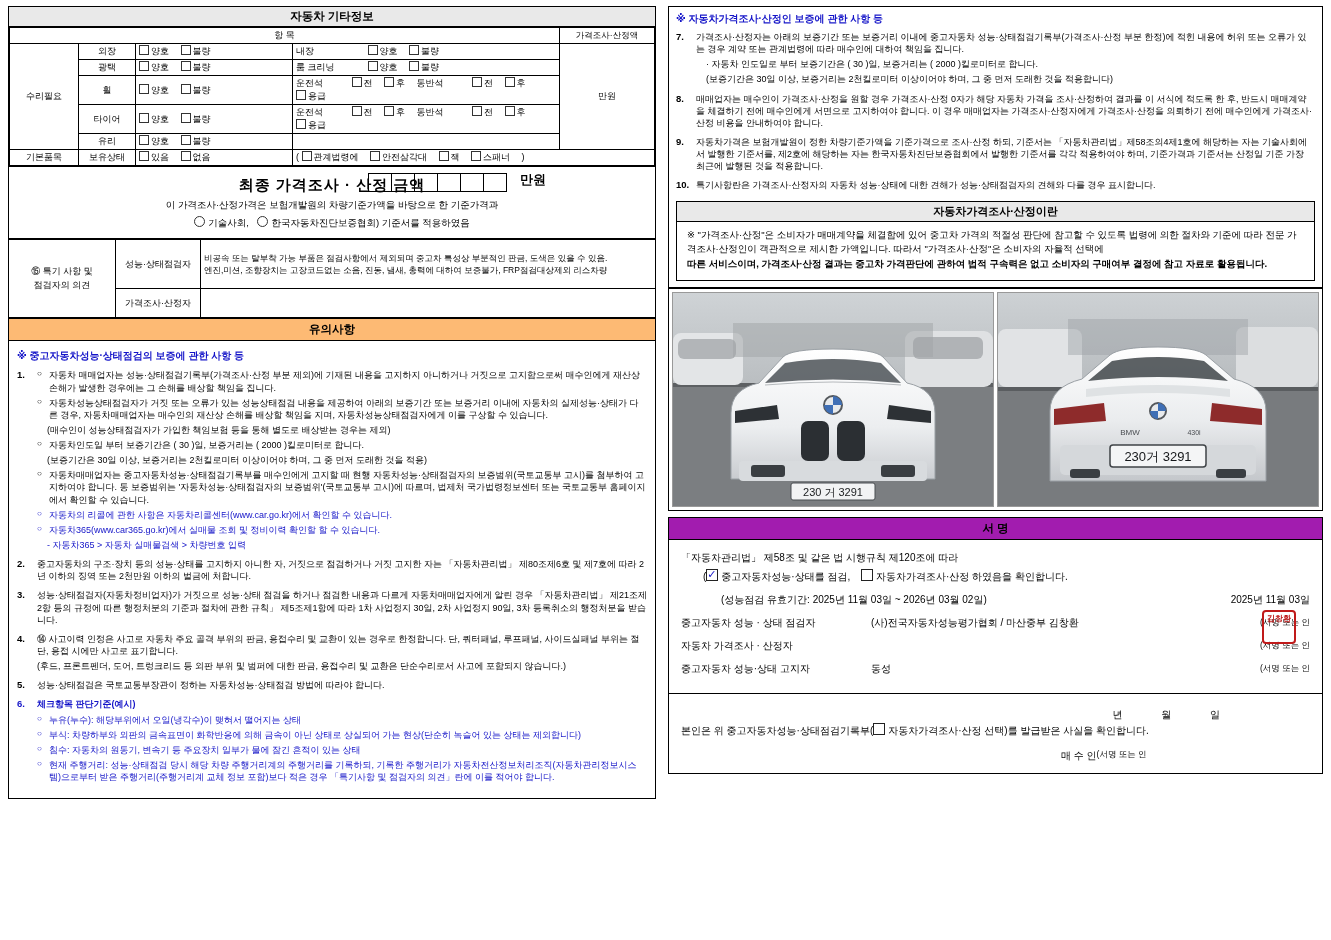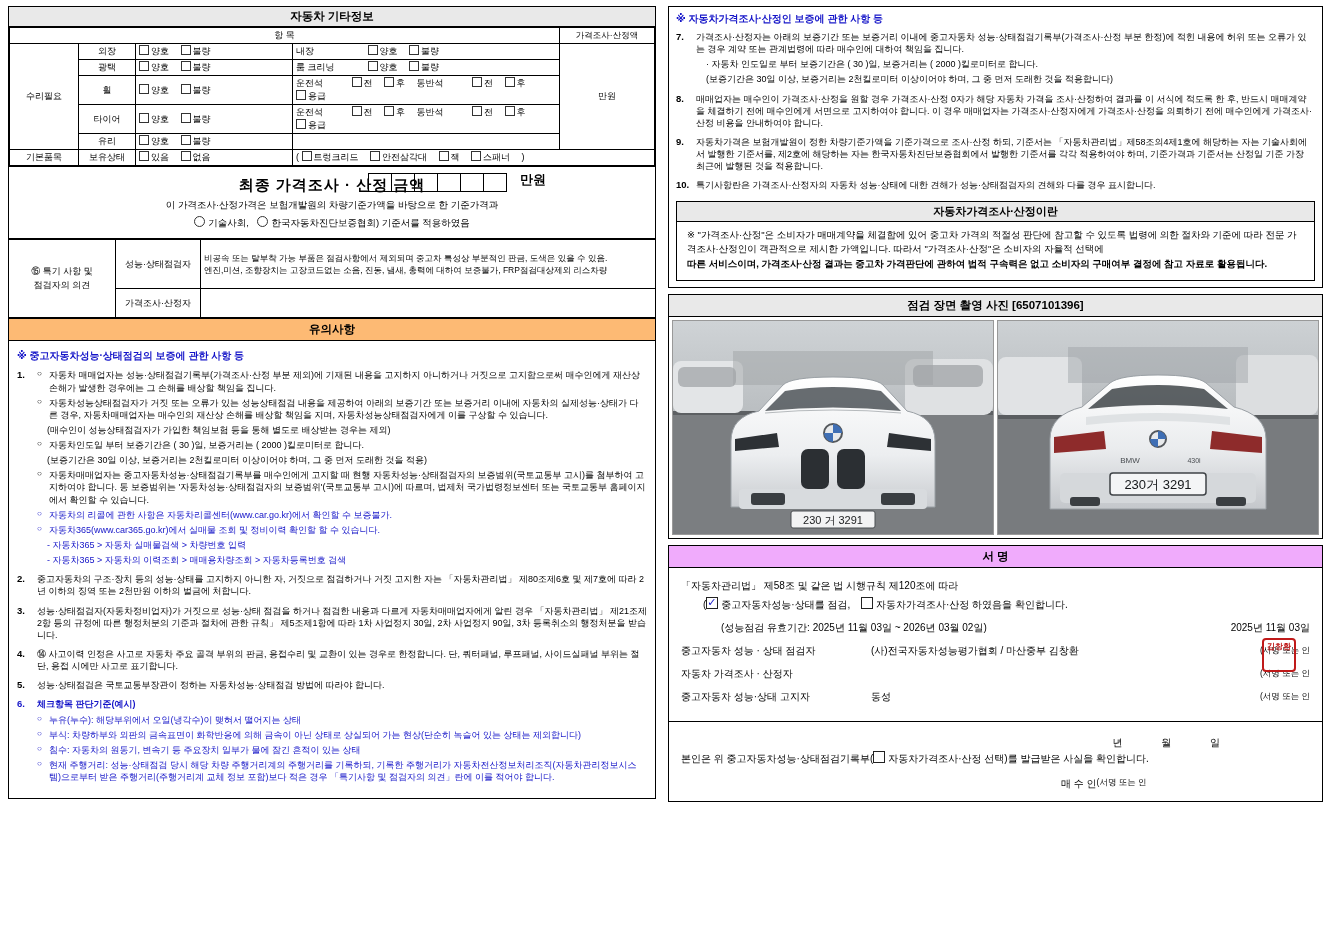--- a/index.html
+++ b/index.html
@@ -53,21 +53,21 @@
   .rbox{border:1.5px solid #000;padding:5px 7px 6px;}
   .rtitle{font-size:10px;font-weight:bold;color:#1414c8;margin:0 0 5px;}
   .defbox{border:1.5px solid #000;margin-top:6px;}
   .defhdr{background:#e9e9e9;text-align:center;font-weight:bold;font-size:11px;padding:2px 0;border-bottom:1px solid #000;}
   .defbody{padding:6px 10px 8px;font-size:9.5px;line-height:1.55;}
 
   .photo-hdr{background:#e9e9e9;text-align:center;font-weight:bold;font-size:11.5px;padding:3px 0;border:1.5px solid #000;border-bottom:none;margin-top:6px;}
   .photos{border:1.5px solid #000;display:flex;gap:3px;padding:3px;background:#fff;}
   .photo{flex:1;height:213px;position:relative;overflow:hidden;border:1px solid #999;}
 
-  .sign-hdr{background:#f0abfc;text-align:center;font-weight:bold;font-size:11.5px;padding:3px 0;border:1.5px solid #000;border-bottom:none;margin-top:6px;}
+  .sign-hdr{background:#a21caf;text-align:center;font-weight:bold;font-size:11.5px;padding:3px 0;border:1.5px solid #000;border-bottom:none;margin-top:6px;}
   .sign-body{border:1.5px solid #000;padding:7px 12px 8px;font-size:10px;}
   .sign-line{margin:3px 0;line-height:1.6;}
   .sign-row{display:flex;justify-content:flex-end;align-items:center;margin:9px 0;}
   .small-r{font-size:8.5px;}
   .final-box{border:1.5px solid #000;border-top:none;padding:8px 12px 10px;font-size:10px;}
 
   .stamp{
     position:absolute;right:14px;top:-6px;width:34px;height:34px;border:2px solid #c01a1a;border-radius:4px;
     color:#c01a1a;font-size:8px;font-weight:bold;line-height:1.05;text-align:center;padding-top:3px;box-sizing:border-box;
     transform:rotate(-6px);
@@ -160,21 +160,21 @@
         </tr>
         <tr>
           <td class="c">기본품목</td>
           <td class="c">보유상태</td>
           <td>
             <span class="opt"><i class="chk"></i><span>있음</span></span>
             <span class="opt"><i class="chk"></i><span>없음</span></span>
           </td>
           <td colspan="2">
             (
-            <span class="opt"><i class="chk"></i><span>트렁크리드</span></span>
+            <span class="opt"><i class="chk"></i><span>관계법령에</span></span>
             <span class="opt"><i class="chk"></i><span>안전삼각대</span></span>
             <span class="opt"><i class="chk"></i><span>잭</span></span>
             <span class="opt"><i class="chk"></i><span>스패너</span></span>
             )
           </td>
         </tr>
       </tbody>
         </table>
     </div>
 
@@ -218,24 +218,23 @@
 
       <div class="nitem">
         <div class="nnum">1.</div>
         <div class="nbody">
           <div class="bullet">자동차 매매업자는 성능·상태점검기록부(가격조사·산정 부분 제외)에 기재된 내용을 고지하지 아니하거나 거짓으로 고지함으로써 매수인에게 재산상 손해가 발생한 경우에는 그 손해를 배상할 책임을 집니다.</div>
           <div class="bullet">자동차성능상태점검자가 거짓 또는 오류가 있는 성능상태점검 내용을 제공하여 아래의 보증기간 또는 보증거리 이내에 자동차의 실제성능·상태가 다른 경우, 자동차매매업자는 매수인의 재산상 손해를 배상할 책임을 지며, 자동차성능상태점검자에게 이를 구상할 수 있습니다.</div>
           <div class="plain ind">(매수인이 성능상태점검자가 가입한 책임보험 등을 통해 별도로 배상받는 경우는 제외)</div>
           <div class="bullet">자동차인도일 부터 보증기간은 ( 30 )일, 보증거리는 ( 2000 )킬로미터로 합니다.</div>
           <div class="plain ind">(보증기간은 30일 이상, 보증거리는 2천킬로미터 이상이어야 하며, 그 중 먼저 도래한 것을 적용)</div>
           <div class="bullet">자동차매매업자는 중고자동차성능·상태점검기록부를 매수인에게 고지할 때 현행 자동차성능·상태점검자의 보증범위(국토교통부 고시)를 첨부하여 고지하여야 합니다. 동 보증범위는 '자동차성능·상태점검자의 보증범위'(국토교통부 고시)에 따르며, 법제처 국가법령정보센터 또는 국토교통부 홈페이지에서 확인할 수 있습니다.</div>
-          <div class="bullet blue">자동차의 리콜에 관한 사항은 자동차리콜센터(www.car.go.kr)에서 확인할 수 보증불가.</div>
+          <div class="bullet blue">자동차의 리콜에 관한 사항은 자동차리콜센터(www.car.go.kr)에서 확인할 수 있습니다.</div>
           <div class="bullet blue">자동차365(www.car365.go.kr)에서 실매물 조회 및 정비이력 확인할 할 수 있습니다.</div>
           <div class="plain blue ind">- 자동차365 &gt; 자동차 실매물검색 &gt; 차량번호 입력</div>
-          <div class="plain blue ind">- 자동차365 &gt; 자동차의 이력조회 &gt; 매매용차량조회 &gt; 자동차등록번호 검색</div>
         </div>
       </div>
 
       <div class="nitem">
         <div class="nnum">2.</div>
         <div class="nbody">
             <div class="plain">중고자동차의 구조·장치 등의 성능·상태를 고지하지 아니한 자, 거짓으로 점검하거나 거짓 고지한 자는 「자동차관리법」 제80조제6호 및 제7호에 따라 2년 이하의 징역 또는 2천만원 이하의 벌금에 처합니다.</div>
           </div>
       </div>
 
@@ -243,20 +242,21 @@
         <div class="nnum">3.</div>
         <div class="nbody">
             <div class="plain">성능·상태점검자(자동차정비업자)가 거짓으로 성능·상태 점검을 하거나 점검한 내용과 다르게 자동차매매업자에게 알린 경우 「자동차관리법」 제21조제2항 등의 규정에 따른 행정처분의 기준과 절차에 관한 규칙」 제5조제1항에 따라 1차 사업정지 30일, 2차 사업정지 90일, 3차 등록취소의 행정처분을 받습니다.</div>
           </div>
       </div>
 
       <div class="nitem">
         <div class="nnum">4.</div>
         <div class="nbody">
           <div class="plain">⑭ 사고이력 인정은 사고로 자동차 주요 골격 부위의 판금, 용접수리 및 교환이 있는 경우로 한정합니다. 단, 쿼터패널, 루프패널, 사이드실패널 부위는 절단, 용접 시에만 사고로 표기합니다.</div>
+          <div class="plain">(후드, 프론트펜더, 도어, 트렁크리드 등 외판 부위 및 범퍼에 대한 판금, 용접수리 및 교환은 단순수리로서 사고에 포함되지 않습니다.)</div>
         </div>
       </div>
 
       <div class="nitem">
         <div class="nnum">5.</div>
         <div class="nbody">
             <div class="plain">성능·상태점검은 국토교통부장관이 정하는 자동차성능·상태점검 방법에 따라야 합니다.</div>
           </div>
       </div>
 
@@ -310,21 +310,20 @@
 
       <div class="defbox">
         <div class="defhdr">자동차가격조사·산정이란</div>
         <div class="defbody">
           <div>※ "가격조사·산정"은 소비자가 매매계약을 체결함에 있어 중고차 가격의 적절성 판단에 참고할 수 있도록 법령에 의한 절차와 기준에 따라 전문 가격조사·산정인이 객관적으로 제시한 가액입니다. 따라서 "가격조사·산정"은 소비자의 자율적 선택에</div>
           <div style="font-weight:bold;">따른 서비스이며, 가격조사·산정 결과는 중고차 가격판단에 관하여 법적 구속력은 없고 소비자의 구매여부 결정에 참고 자료로 활용됩니다.</div>
         </div>
       </div>
     </div>
 
-    <div class="photo-hdr">점검 장면 촬영 사진  [6507101396]</div>
     <div class="photos">
 
       <div class="photo">
         <svg viewBox="0 0 320 213" width="100%" height="100%" preserveAspectRatio="none">
           <defs>
             <linearGradient id="bgA" x1="0" y1="0" x2="0" y2="1">
               <stop offset="0%" stop-color="#cfd3d6"></stop>
                 <stop offset="45%" stop-color="#b9bdc0"></stop>
               <stop offset="46%" stop-color="#8e9194"></stop>
                 <stop offset="100%" stop-color="#6e7174"></stop>

